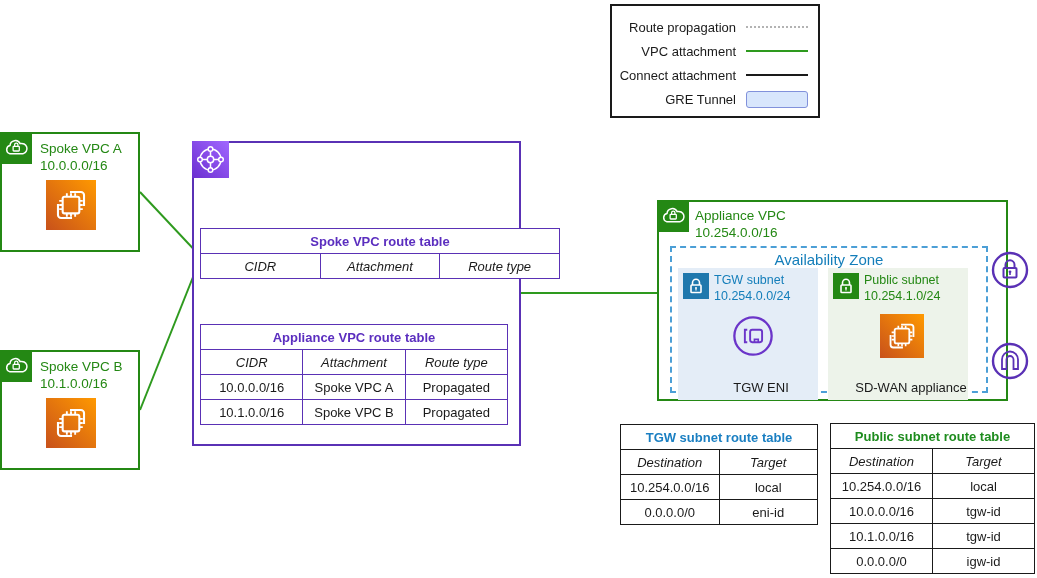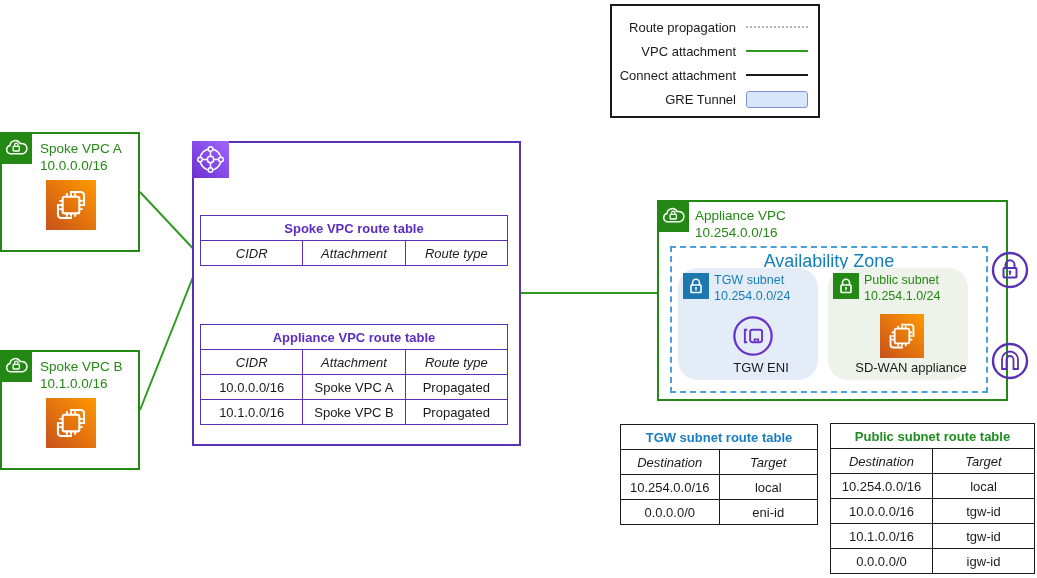--- a/index.html
+++ b/index.html
@@ -37,31 +37,31 @@
   table.rt{border-collapse:collapse;table-layout:fixed;background:#fff;}
   table.rt td{text-align:center;vertical-align:middle;font-size:13px;height:25px;padding:0 2px;overflow:hidden;}
   table.purple td{border:1.5px solid #5a31b5;}
   table.dark td{border:1.5px solid #1a1a1a;}
   td.ttl{font-weight:bold;}
   td.bi{font-weight:normal;font-style:italic;}
   td.it{font-style:italic;}
   .t-purple{color:#5b2ebf;}
   .t-blue{color:#1a7fc2;}
   .t-green{color:#1e8c1e;}
-  .spoke-rt{left:6px;top:72px;width:308px;}
+  .spoke-rt{left:6px;top:85px;width:360px;}
   .appl-rt{left:6px;top:181px;width:308px;}
   .tgwsub-rt{left:620px;top:424px;width:198px;}
   .pubsub-rt{left:830px;top:423px;width:205px;padding-left:35px;}
   .pubsub-rt td{height:29px;}
 
   
   .appliance{left:657px;top:200px;width:351px;height:201px;}
   .az{left:11px;top:44px;width:318px;height:147px;border:2px dashed #4c9fd6;}
-  .az-title{left:0;top:3px;width:100%;text-align:center;font-size:18px;color:#147eba;}
-  .subnet{top:20px;width:140px;height:112px;border-radius:20px;}
+  .az-title{left:0;top:3px;width:100%;text-align:center;font-size:15px;color:#147eba;}
+  .subnet{top:20px;width:140px;height:132px;}
   .tgw-subnet{left:6px;background:#e4edf7;}
   .public-subnet{left:156px;background:#edf3ea;}
   .lock-sq{left:5px;top:5px;width:26px;height:26px;}
   .sub-label{left:36px;top:4px;font-size:12.5px;line-height:16px;white-space:nowrap;}
   .blue-t{color:#147eba;}
   .green-t{color:#248814;}
   .res-icon{width:44px;height:44px;top:46px;}
   .eni-icon{left:53px;}
   .sdwan-icon{left:52px;}
   .caption{left:0;bottom:5px;width:100%;text-align:center;font-size:13px;color:#1a1a1a;white-space:nowrap;padding-left:26px;}

